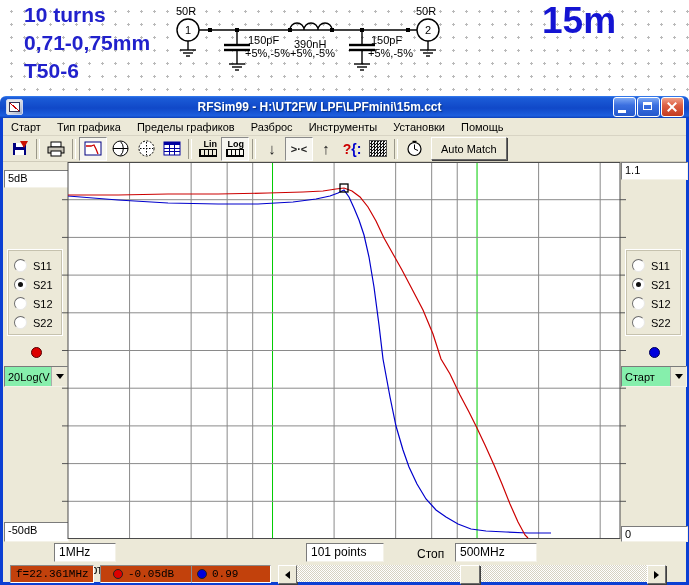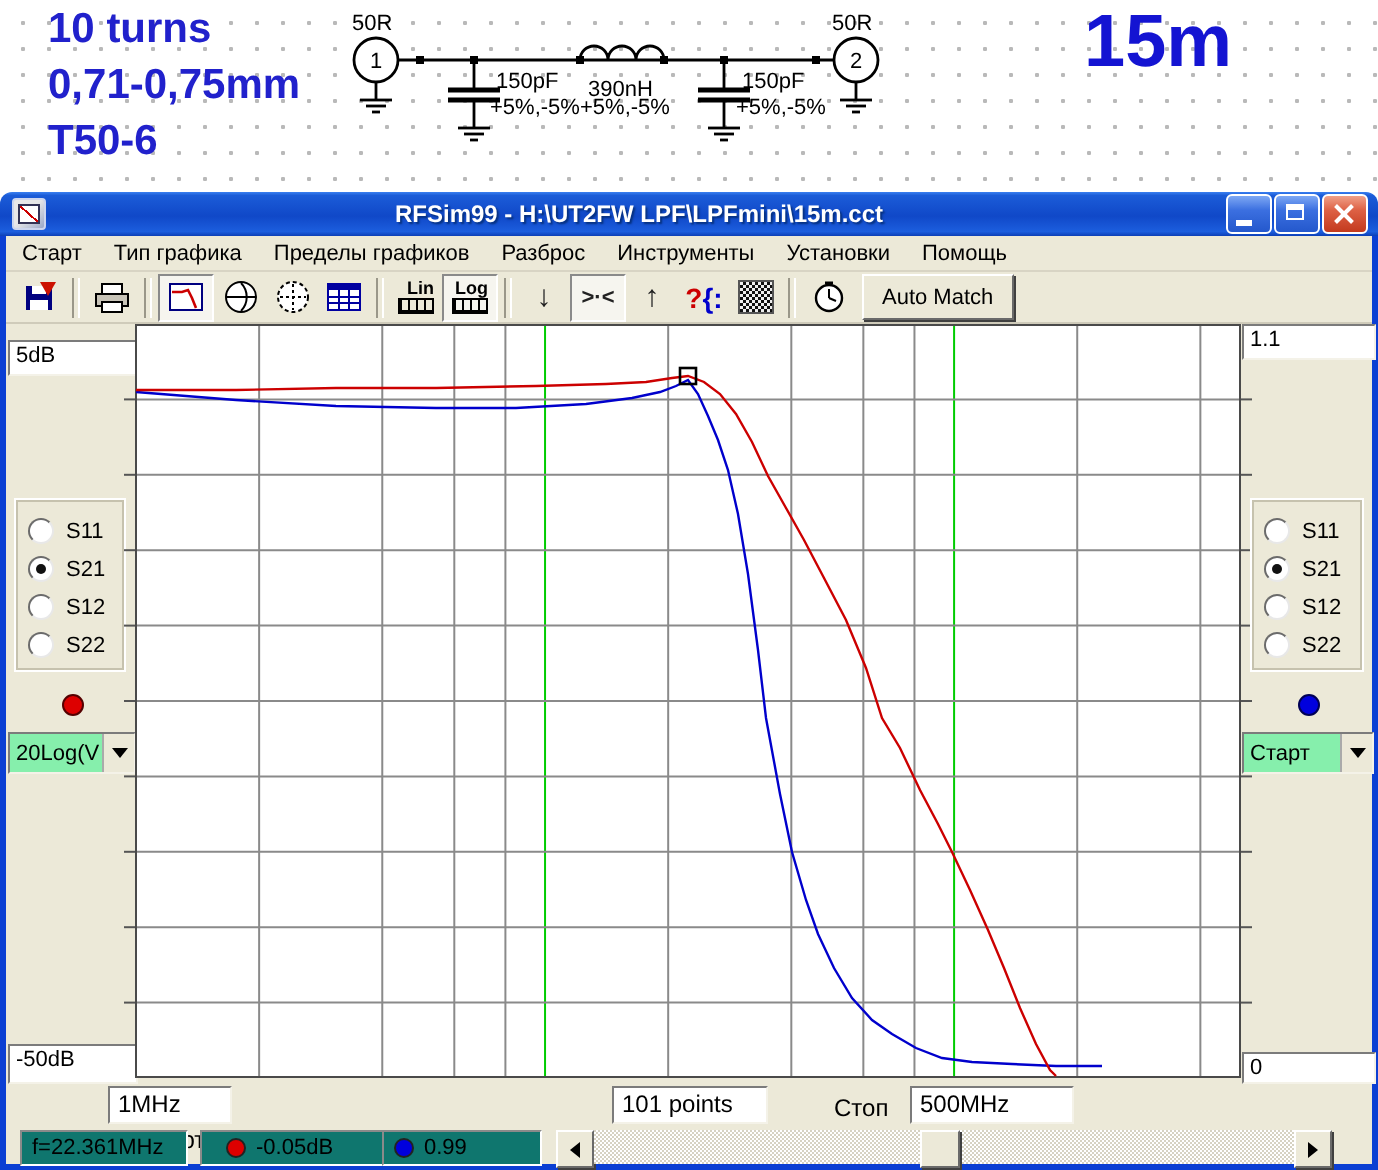--- a/index.html
+++ b/index.html
@@ -70,22 +70,22 @@
   .dd-text{flex:1;padding-left:3px;white-space:nowrap;overflow:hidden;}
   .dd-btn{width:15px;height:100%;background:#ece9d8;border-left:1px solid #aaa;flex:none;
     display:flex;align-items:center;justify-content:center;}
   .dd-arrow{width:0;height:0;border-left:4px solid transparent;border-right:4px solid transparent;border-top:5px solid #000;}
   
   #graph-wrap{position:absolute;left:62px;top:162px;width:564px;height:378px;}
   
   .ui-label{position:absolute;font-size:12px;color:#000;}
   .ui-input{position:absolute;background:#fff;border:1px solid;border-color:#7b7b7b #f4f2e8 #f4f2e8 #7b7b7b;
     font-size:12px;padding:1px 0 0 4px;font-family:"Liberation Sans",sans-serif;}
-  .statbox{position:absolute;top:565px;height:16px;background:#0f766e;font-size:11px;
-    border:1px solid;border-color:#8a8a8a #fff #fff #8a8a8a;display:flex;align-items:center;padding-left:5px;}
+  .statbox{position:absolute;top:565px;height:16px;background:#c2410c;font-size:11px;
+    border:1px solid;border-color:#8a8a8a #fff #fff #8a8a8a;display:flex;align-items:center;padding-left:5px;font-family:Liberation Mono, monospace;}
   .statdot{width:8px;height:8px;border-radius:50%;margin-right:5px;flex:none;border:1px solid #222;}
   #scrollbar{position:absolute;left:278px;top:565px;width:388px;height:17px;display:flex;}
   .sb-btn{width:17px;height:17px;background:#ece9d8;border:1px solid;border-color:#fff #6a6a6a #6a6a6a #fff;
     box-shadow:1px 1px 0 #404040;display:flex;align-items:center;justify-content:center;flex:none;}
   #sb-track{flex:1;background:conic-gradient(#fff 25%,#d6d2c2 25% 50%,#fff 50% 75%,#d6d2c2 75%);
     background-size:2px 2px;position:relative;}
   #sb-thumb{position:absolute;left:163px;top:0;width:18px;height:17px;background:#ece9d8;
     border:1px solid;border-color:#fff #6a6a6a #6a6a6a #fff;box-shadow:1px 1px 0 #404040;}
   .tri-left{width:0;height:0;border-top:4px solid transparent;border-bottom:4px solid transparent;border-right:5px solid #000;}
   .tri-right{width:0;height:0;border-top:4px solid transparent;border-bottom:4px solid transparent;border-left:5px solid #000;}

